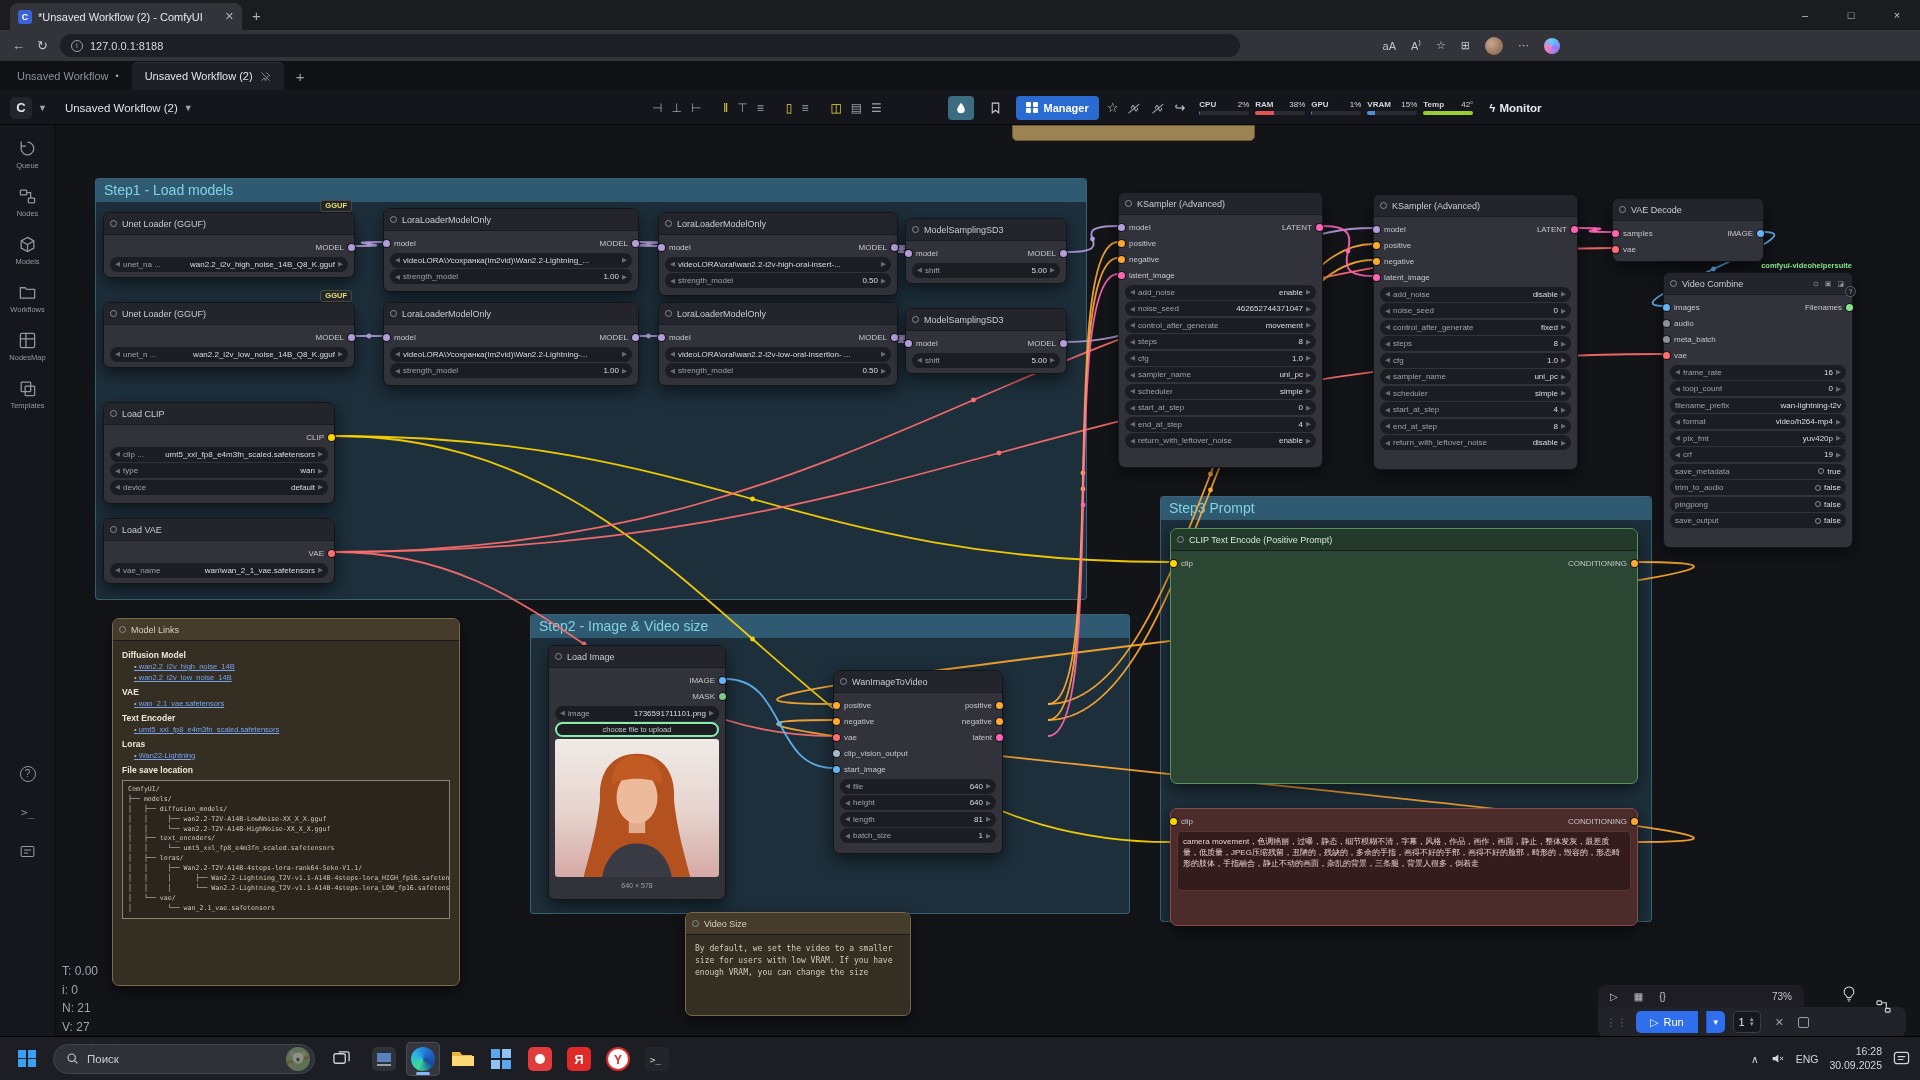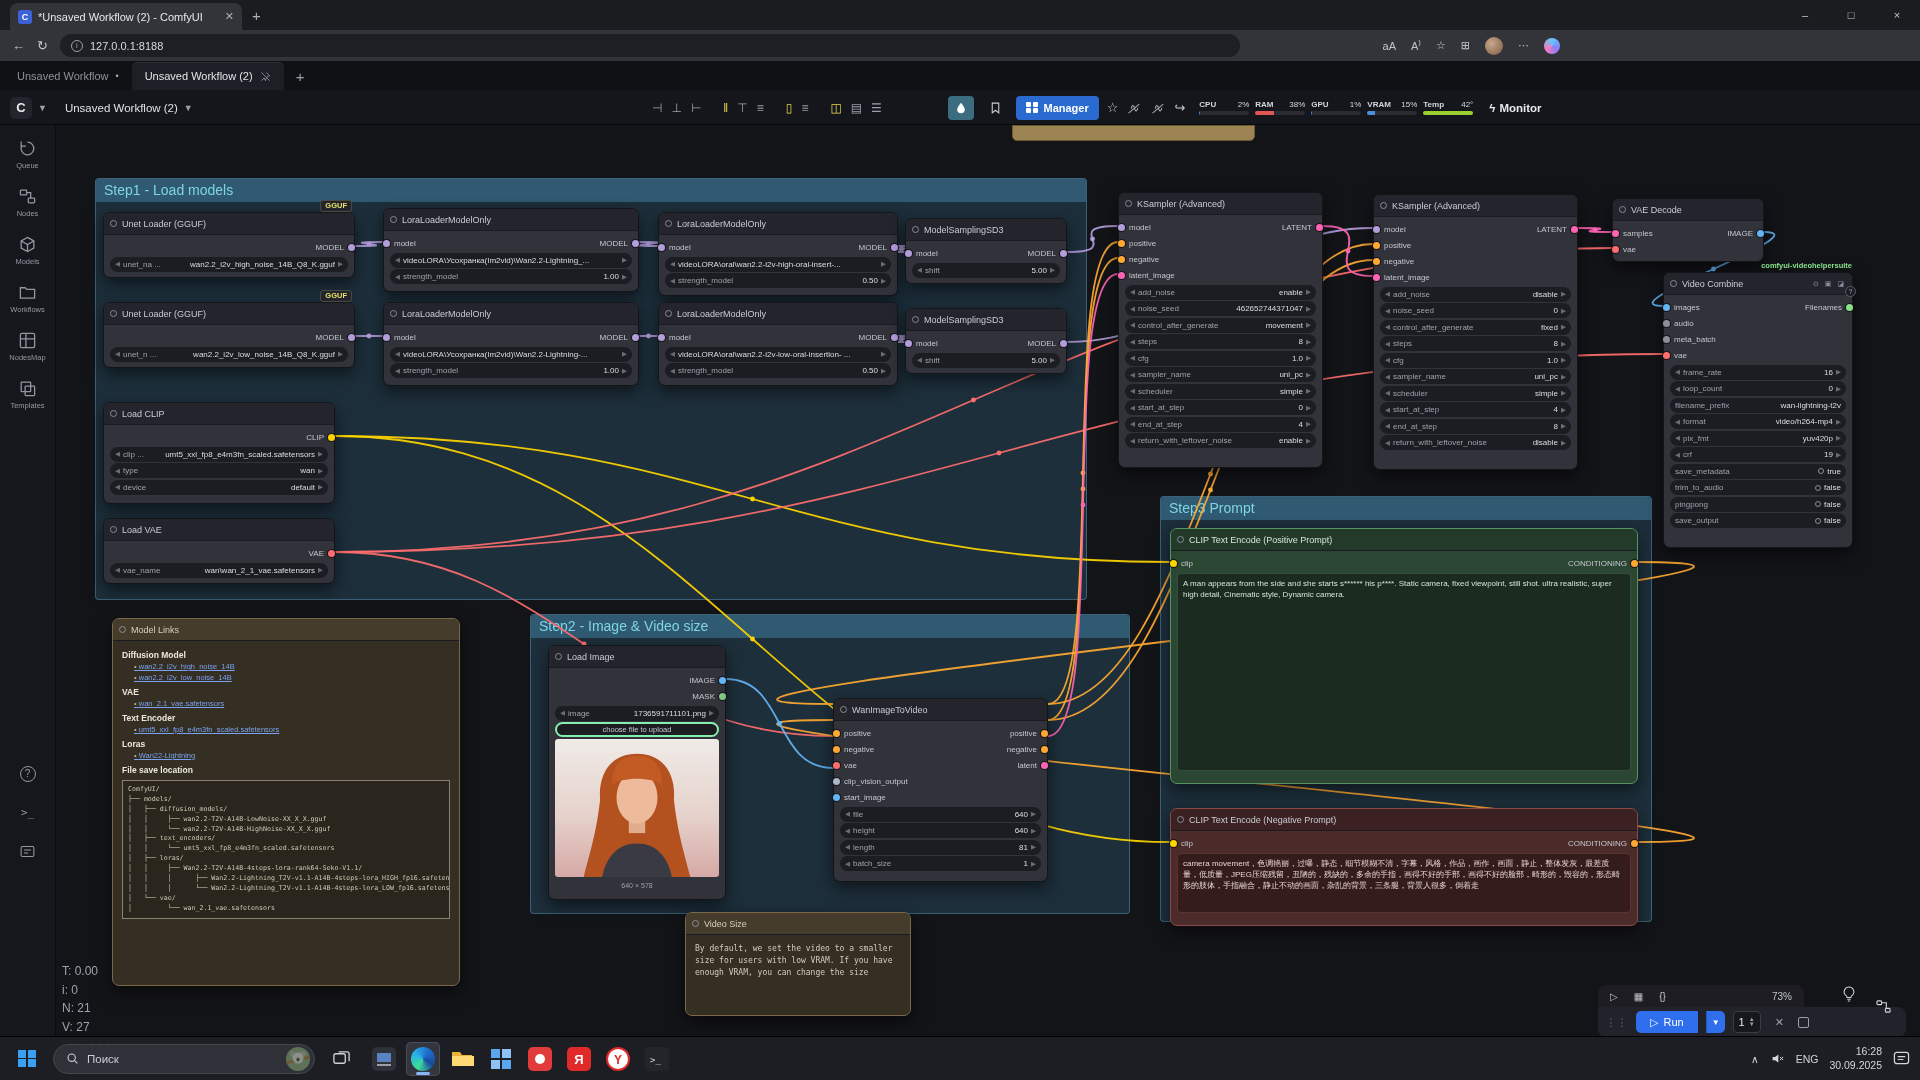--- a/index.html
+++ b/index.html
@@ -859,27 +859,22 @@
             <span class="in-slot">
               <span class="pdot" style="background: rgb(255, 213, 0);"></span>
               <span class="slb">clip</span>
             </span>
             <span class="out-slot">
               <span class="slb">CONDITIONING</span>
               <span class="pdot" style="background: rgb(255, 169, 49);"></span>
             </span>
           </div>
         </div>
-        <div class="textw" style="height: 198px;">A man appears from the side and she starts s****** his p****. Static camera, fixed viewpoint, still shot. ultra realistic, super high detail, Cinematic style, Dynamic camera.</div>
       </div>
       <div class="node red" style="left: 1170px; top: 808px; width: 468px; height: 118px;">
-        <div class="node-header">
-          <span class="c-dot"></span>
-          <span class="node-title">CLIP Text Encode (Negative Prompt)</span>
-        </div>
         <div class="slots">
           <div class="srow">
             <span class="in-slot">
               <span class="pdot" style="background: rgb(255, 213, 0);"></span>
               <span class="slb">clip</span>
             </span>
             <span class="out-slot">
               <span class="slb">CONDITIONING</span>
               <span class="pdot" style="background: rgb(255, 169, 49);"></span>
             </span>
@@ -927,21 +922,21 @@
 <rect width="160" height="132" fill="url(#pg)"></rect>
 <path d="M80 14 C54 14 42 34 44 58 C40 92 34 108 28 132 L132 132 C126 108 120 92 116 58 C118 34 106 14 80 14 Z" fill="#b3511f"></path>
 <path d="M46 132 C50 112 62 100 80 100 C98 100 110 112 114 132 Z" fill="#3a3a44"></path>
 <rect x="72" y="76" width="16" height="14" fill="#e2ad8d"></rect>
 <ellipse cx="80" cy="56" rx="20" ry="25" fill="#edbb9b"></ellipse>
 <path d="M80 16 C62 16 54 30 56 44 C64 36 96 36 104 44 C106 30 98 16 80 16 Z" fill="#c25a24"></path>
 </svg>
         </div>
         <div class="capw">640 × 578</div>
       </div>
-      <div class="node " style="left: 833px; top: 698px; width: 215px; height: 184px;">
+      <div class="node " style="left: 833px; top: 670px; width: 170px; height: 184px;">
         <div class="node-header">
           <span class="c-dot"></span>
           <span class="node-title">WanImageToVideo</span>
         </div>
         <div class="slots">
           <div class="srow">
             <span class="in-slot">
               <span class="pdot" style="background: rgb(255, 169, 49);"></span>
               <span class="slb">positive</span>
             </span>

